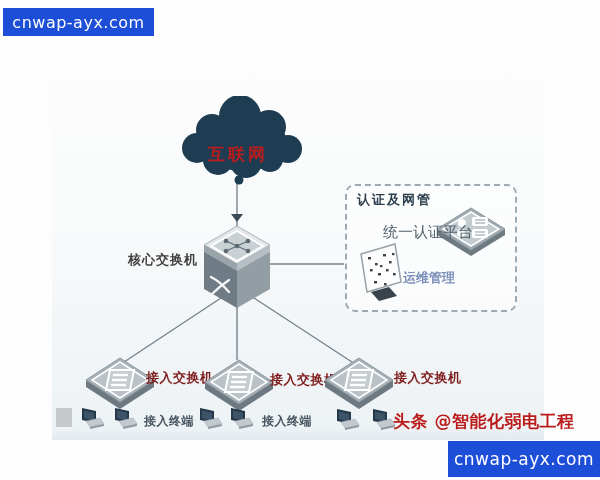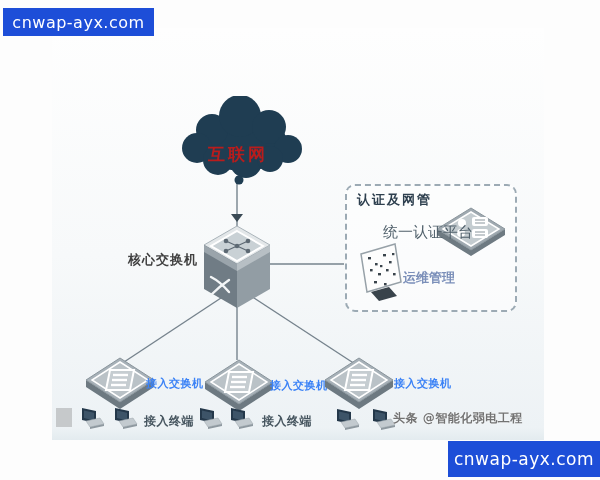--- a/index.html
+++ b/index.html
@@ -26,24 +26,24 @@
   }
   .core-label{left:128px;top:251px;font-size:13px;font-weight:700;color:#404040;letter-spacing:1px;}
   .mgmt-box{
     left:345px;top:184px;width:168px;height:124px;
     border:2px dashed #9caab4;border-radius:10px;
     background:rgba(255,255,255,0.55);
   }
   .mgmt-title{left:357px;top:191px;font-size:13px;font-weight:700;color:#2d3f4e;letter-spacing:2px;}
   .auth-label{left:383px;top:223px;font-size:15px;color:#4f5f6a;}
   .ops-label{left:403px;top:269px;font-size:13px;font-weight:600;color:#7b8fb9;}
-  .sw-label{font-size:11px;font-weight:600;color:#3b82f6;letter-spacing:0.5px;margin-top:7px;}
+  .sw-label{font-size:13px;font-weight:600;color:#7f1d1d;letter-spacing:0.5px;}
   .term-label{font-size:12px;font-weight:600;color:#46555f;letter-spacing:0.5px;}
   .credit{
-    left:393px;top:410px;font-size:12px;font-weight:700;color:#737373;
+    left:393px;top:410px;font-size:17px;font-weight:700;color:#b91c1c;
     text-shadow:0 0 2px #ffffff;letter-spacing:0.5px;
   }
   .gray-chip{left:56px;top:408px;width:16px;height:19px;background:#c6c9cb;}
 </style>
 </head>
 <body>
 
 <div class="stage">
 
   <div class="photo"></div>

